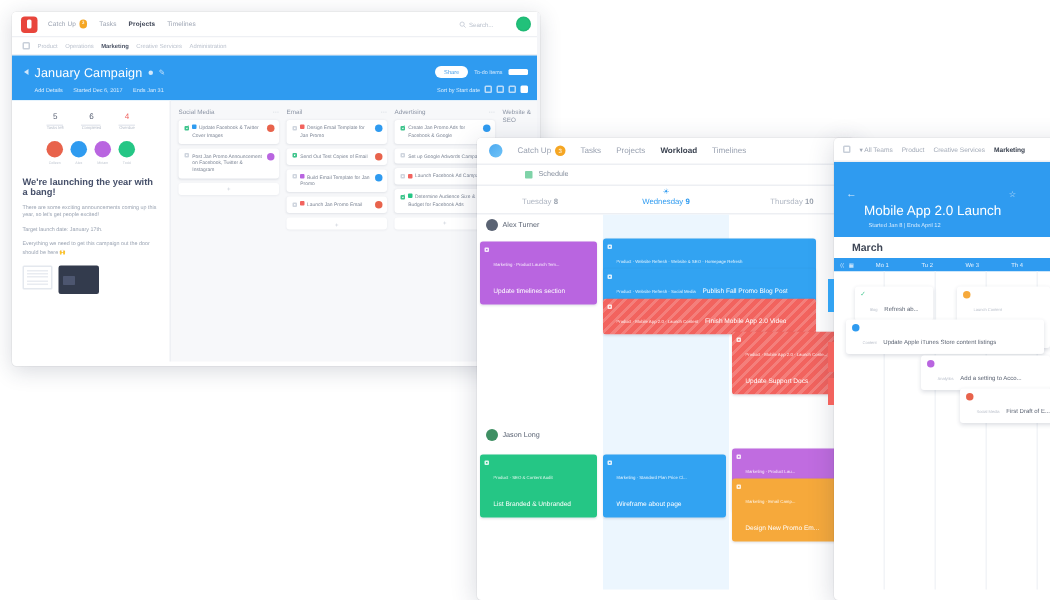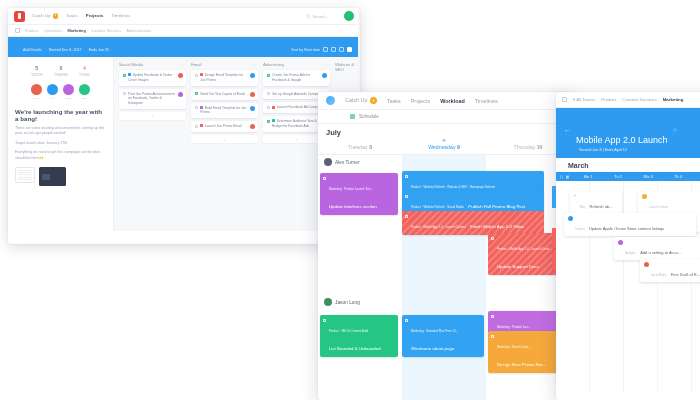--- a/index.html
+++ b/index.html
@@ -261,20 +261,31 @@
     <div class="w1-crumbs">
       <div class="grid-ic"></div>
       <span class="cb">Product</span>
       <span class="cb">Operations</span>
       <span class="cb on">Marketing</span>
       <span class="cb">Creative Services</span>
       <span class="cb">Administration</span>
     </div>
 
     <div class="w1-hero">
+      <div class="w1-hero-row1">
+        <span class="chev-left"></span>
+        <span class="w1-title">January Campaign</span>
+        <span class="dot-w"></span>
+        <span class="pencil">✎</span>
+        <span class="hero-right">
+          <span class="pill-wt">Share</span>
+          <span class="hero-meta">To-do Items</span>
+          <span class="mini-bar"></span>
+        </span>
+      </div>
       <div class="w1-hero-row2">
         <span class="hm">Add Details</span>
         <span class="hm">Started Dec 6, 2017</span>
         <span class="hm">Ends Jan 31</span>
         <span class="hero-icons">
           <span class="hm">Sort by Start date</span>
           <span class="hi-sq"></span>
           <span class="hi-sq"></span>
           <span class="hi-sq"></span>
           <span class="hi-sq solid"></span>
@@ -428,26 +439,20 @@
       <span class="nv">Projects</span>
       <span class="nv on">Workload</span>
       <span class="nv">Timelines</span>
     </div>
 
     <div class="w2-sub">
       <span class="flag-ic"></span>
       <span>Schedule</span>
     </div>
 
-    <div class="w2-monthrow">
-      <div style="display:flex;align-items:flex-end;">
-        <div class="w2-month">July</div>
-        <div style="flex:1"></div>
-      </div>
-    </div>
     <div class="w2-days">
       <div class="w2-day">
         <span>Tuesday</span>
         <b>8</b>
       </div>
       <div class="w2-day today">
         <span class="today-mark">☀</span>
         <span>Wednesday</span>
         <b>9</b>
       </div>

